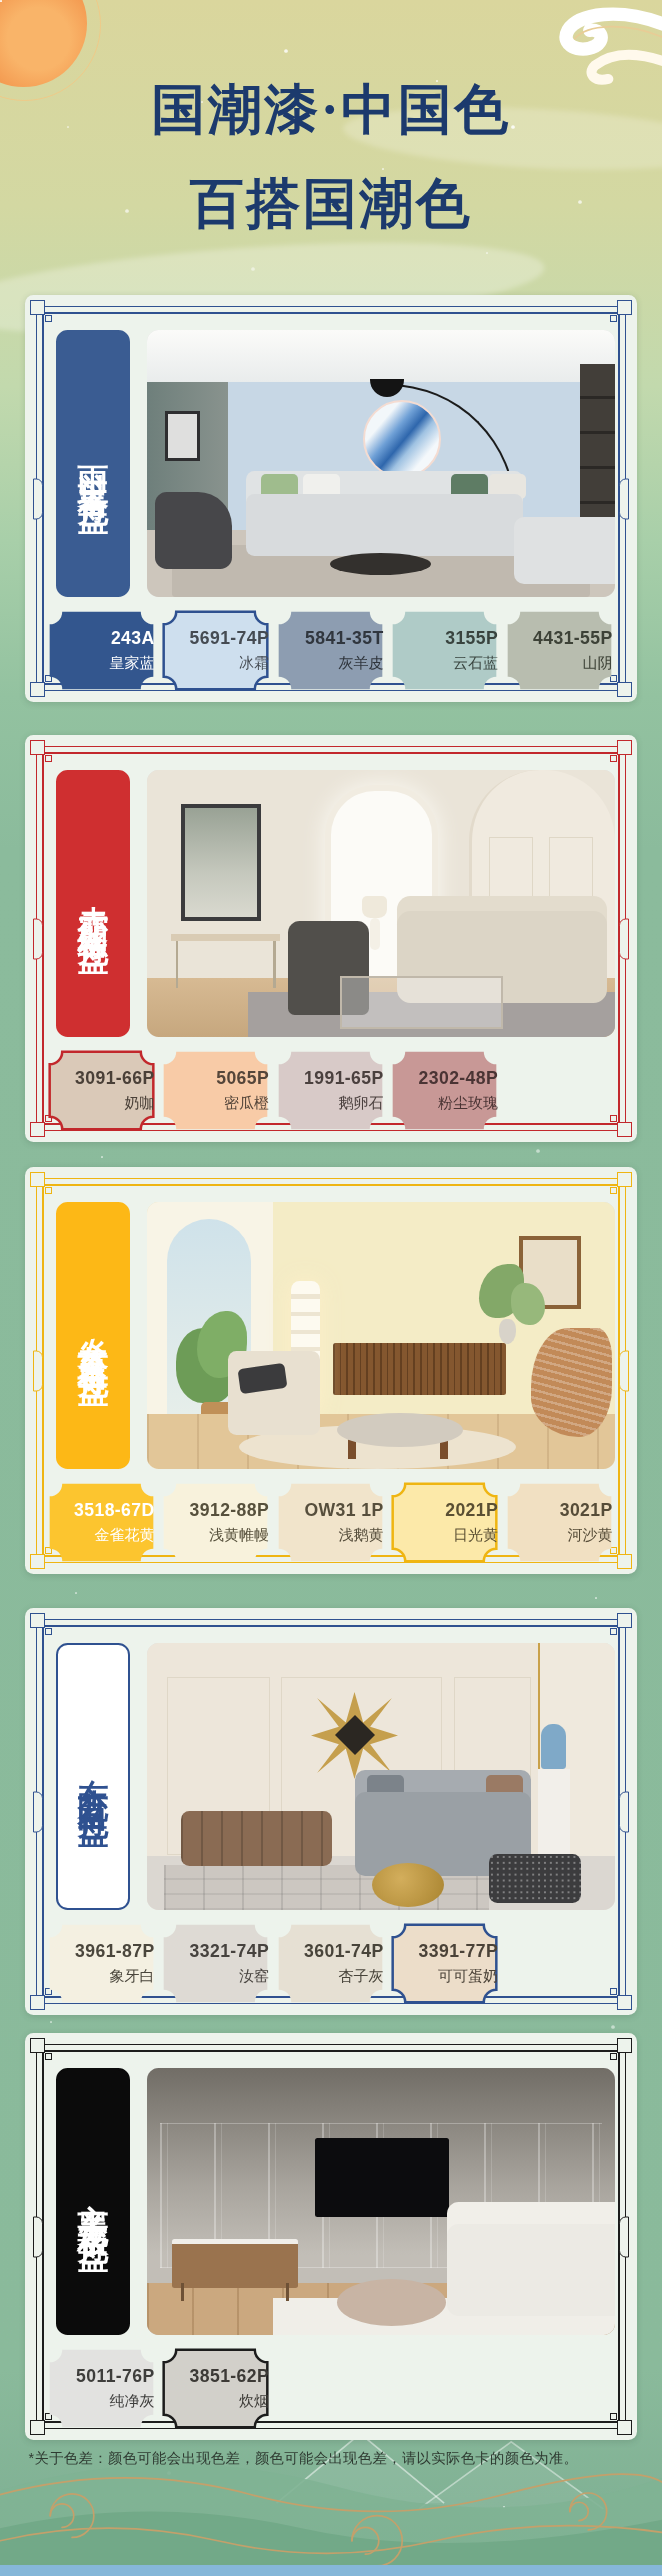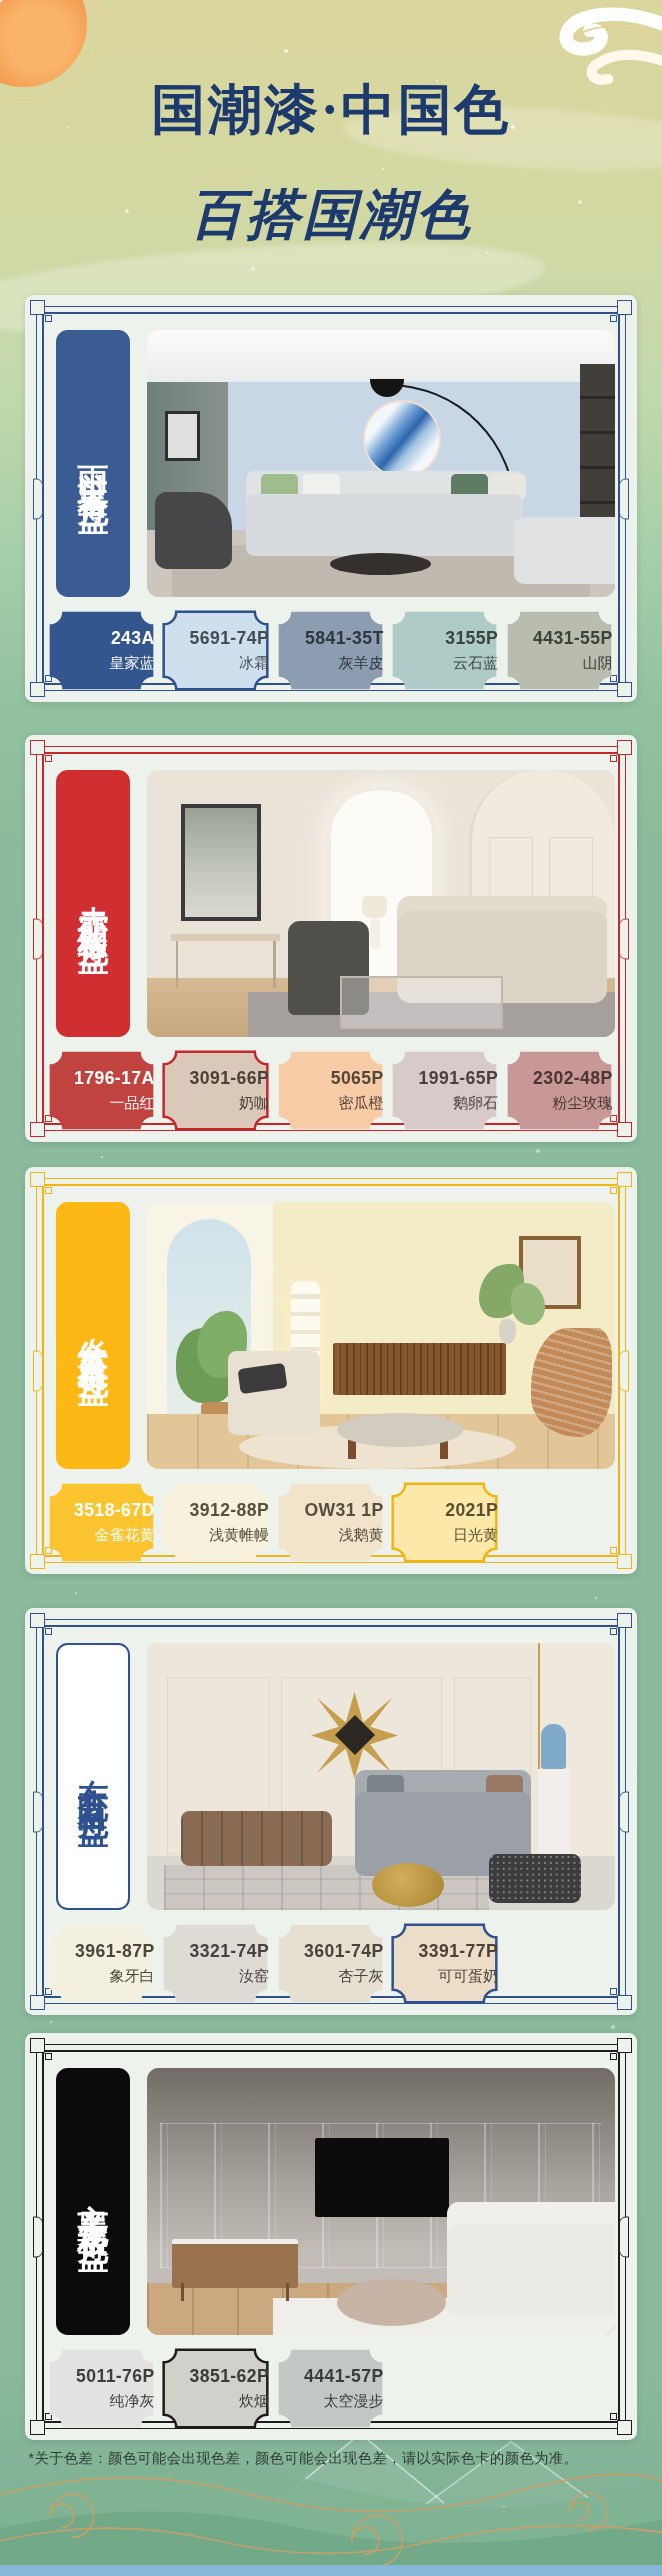--- a/index.html
+++ b/index.html
@@ -19,21 +19,21 @@
     579px 201px 0 0.8px rgba(255,255,255,.7),201px 101px 0 0 rgba(255,255,255,.6),
     126px 210px 0 0.8px rgba(255,255,255,.65),67px 126px 0 0 rgba(255,255,255,.5),
     587px 50px 0 0 rgba(255,255,255,.8),486px 252px 0 0 rgba(255,255,255,.5),
     252px 268px 0 0.8px rgba(255,255,255,.5),101px 1156px 0 0 rgba(255,255,255,.55),
     537px 1150px 0 0.8px rgba(255,255,255,.5),75px 1592px 0 0 rgba(255,255,255,.5),
     595px 1597px 0 0 rgba(255,255,255,.55),50px 2021px 0 0 rgba(255,255,255,.5),
     612px 2026px 0 0.8px rgba(255,255,255,.5),168px 2472px 0 0.8px rgba(255,255,255,.6),
     503px 2506px 0 0 rgba(255,255,255,.6),352px 2539px 0 0.8px rgba(255,255,255,.55);}
   .title{position:absolute;left:0;right:0;text-align:center;color:#1C3A6D;
          font-family:"Liberation Serif",serif;font-weight:700;font-size:54px;letter-spacing:2.5px;z-index:2;}
-  #t1{top:74px;} #t2{top:179px;font-style:italic;}
+  #t1{top:74px;} #t2{top:168px;}
   
   .card{position:absolute;left:25px;width:612px;height:407px;background:#EDF3EC;border-radius:8.4px;
         box-shadow:0 1.7px 6.7px rgba(50,80,60,.18);z-index:2;}
   .frame-o{position:absolute;inset:11px;border:1.7px solid var(--ac);border-radius:2.5px;}
   .frame-i{position:absolute;inset:17px;border:2.5px solid var(--ac);border-radius:1.7px;}
   .corn{position:absolute;width:13.4px;height:13.4px;border:1.7px solid var(--ac);background:#EDF3EC;}
   .corn.tl{top:5px;left:5px;} .corn.tr{top:5px;right:5px;}
   .corn.bl{bottom:5px;left:5px;} .corn.br{bottom:5px;right:5px;}
   .corn::after{content:"";position:absolute;width:5px;height:5px;border:1.7px solid var(--ac);background:#EDF3EC;}
   .corn.tl::after{right:-7.5px;bottom:-7.5px;} .corn.tr::after{left:-7.5px;bottom:-7.5px;}
@@ -281,27 +281,20 @@
     <div class="s2-rug"></div>
     <div class="s2-console"></div>
     <div class="s2-cl" style="left:28.5px"></div>
     <div class="s2-cl" style="left:126px"></div>
     <div class="s2-chair"></div>
     <div class="s2-sofab"></div>
     <div class="s2-sofa"></div>
     <div class="s2-tab"></div>
   </div>
   <div class="swatches">
-    <div class="sw" style="--sw: #C04340; --tx: #FFFFFF;">
-        <svg viewBox="0 0 128 96" preserveAspectRatio="none">
-          <path d="M17 2 H111 A15 15 0 0 0 126 17 V79 A15 15 0 0 0 111 94 H17 A15 15 0 0 0 2 79 V17 A15 15 0 0 0 17 2 Z"></path>
-        </svg>
-        <span class="sw-code">1796-17A</span>
-        <span class="sw-name">一品红</span>
-      </div>
     <div class="sw" style="--sw: #DAC9B8; --tx: #4A4038; --bd: #C2282C;">
         <svg viewBox="0 0 128 96" preserveAspectRatio="none">
           <path d="M17 2 H111 A15 15 0 0 0 126 17 V79 A15 15 0 0 0 111 94 H17 A15 15 0 0 0 2 79 V17 A15 15 0 0 0 17 2 Z"></path>
         </svg>
         <span class="sw-code">3091-66P</span>
         <span class="sw-name">奶咖</span>
       </div>
     <div class="sw" style="--sw: #F8CBA7; --tx: #55463A;">
         <svg viewBox="0 0 128 96" preserveAspectRatio="none">
           <path d="M17 2 H111 A15 15 0 0 0 126 17 V79 A15 15 0 0 0 111 94 H17 A15 15 0 0 0 2 79 V17 A15 15 0 0 0 17 2 Z"></path>
@@ -382,20 +375,27 @@
         <span class="sw-code">OW31 1P</span>
         <span class="sw-name">浅鹅黄</span>
       </div>
     <div class="sw" style="--sw: #FCE9A9; --tx: #5A4F33; --bd: #EFB512;">
         <svg viewBox="0 0 128 96" preserveAspectRatio="none">
           <path d="M17 2 H111 A15 15 0 0 0 126 17 V79 A15 15 0 0 0 111 94 H17 A15 15 0 0 0 2 79 V17 A15 15 0 0 0 17 2 Z"></path>
         </svg>
         <span class="sw-code">2021P</span>
         <span class="sw-name">日光黄</span>
       </div>
+    <div class="sw" style="--sw: #F1E0C2; --tx: #564C38;">
+        <svg viewBox="0 0 128 96" preserveAspectRatio="none">
+          <path d="M17 2 H111 A15 15 0 0 0 126 17 V79 A15 15 0 0 0 111 94 H17 A15 15 0 0 0 2 79 V17 A15 15 0 0 0 17 2 Z"></path>
+        </svg>
+        <span class="sw-code">3021P</span>
+        <span class="sw-name">河沙黄</span>
+      </div>
   </div>
 </section>
 
 <section class="card" style="top: 1608px; --ac: #2F5190; --bbg: #FFFFFF; --btx: #2F5190; --bbd: #2F5190;">
   <div class="frame-o"></div>
   <div class="frame-i"></div>
   <div class="corn tl"></div>
   <div class="corn tr"></div>
   <div class="corn bl"></div>
   <div class="corn br"></div>
@@ -489,27 +489,20 @@
         <span class="sw-code">5011-76P</span>
         <span class="sw-name">纯净灰</span>
       </div>
     <div class="sw" style="--sw: #D2D0CA; --tx: #3C3A36; --bd: #1C1C1C;">
         <svg viewBox="0 0 128 96" preserveAspectRatio="none">
           <path d="M17 2 H111 A15 15 0 0 0 126 17 V79 A15 15 0 0 0 111 94 H17 A15 15 0 0 0 2 79 V17 A15 15 0 0 0 17 2 Z"></path>
         </svg>
         <span class="sw-code">3851-62P</span>
         <span class="sw-name">炊烟</span>
       </div>
-    <div class="sw" style="--sw: #C4C8C4; --tx: #3A3E3A;">
-        <svg viewBox="0 0 128 96" preserveAspectRatio="none">
-          <path d="M17 2 H111 A15 15 0 0 0 126 17 V79 A15 15 0 0 0 111 94 H17 A15 15 0 0 0 2 79 V17 A15 15 0 0 0 17 2 Z"></path>
-        </svg>
-        <span class="sw-code">4441-57P</span>
-        <span class="sw-name">太空漫步</span>
-      </div>
   </div>
 </section>
 
 <div class="footnote">*关于色差：颜色可能会出现色差，颜色可能会出现色差，请以实际色卡的颜色为准。</div>
 
 <svg class="waves" width="662" height="151" viewBox="0 0 790 180">
   <path d="M330 105 L430 22 L530 105" fill="rgba(255,255,255,.08)" stroke="rgba(255,255,255,.5)" stroke-width="2"></path>
   <path d="M500 112 L610 32 L720 112" fill="rgba(255,255,255,.06)" stroke="rgba(255,255,255,.45)" stroke-width="2"></path>
   <path d="M0 90 Q 200 30 400 85 T 790 75 V180 H0 Z" fill="#7FB294" opacity=".9"></path>
   <path d="M0 135 Q 180 95 360 135 T 790 125 V180 H0 Z" fill="#72A988"></path>

